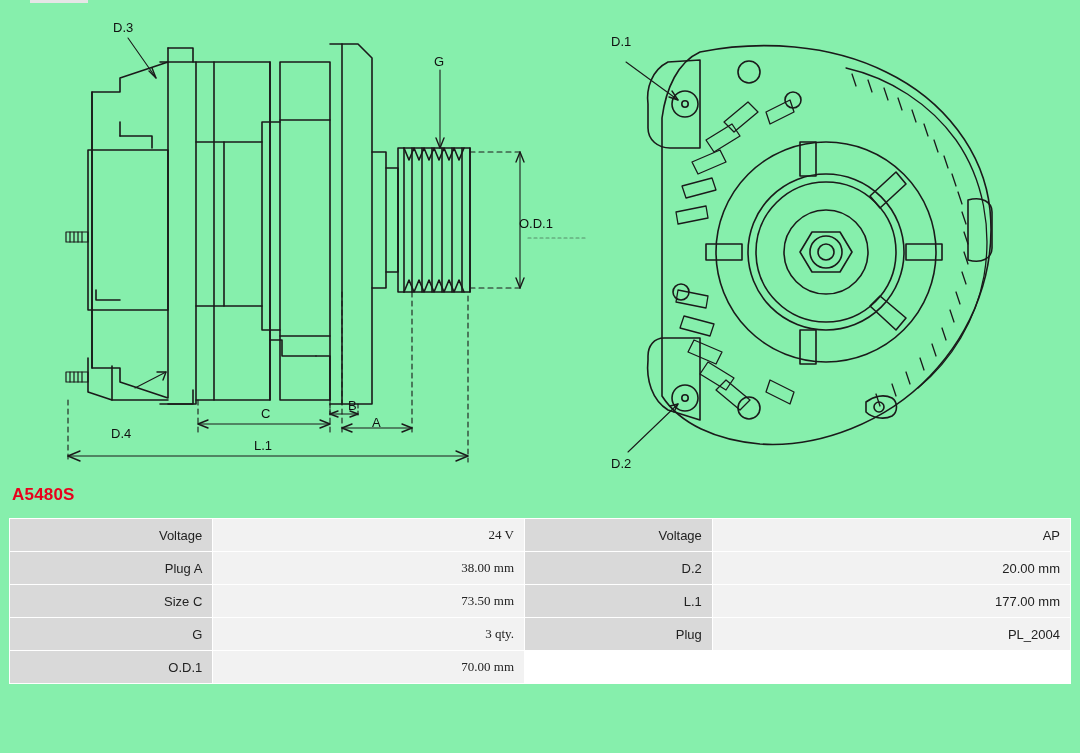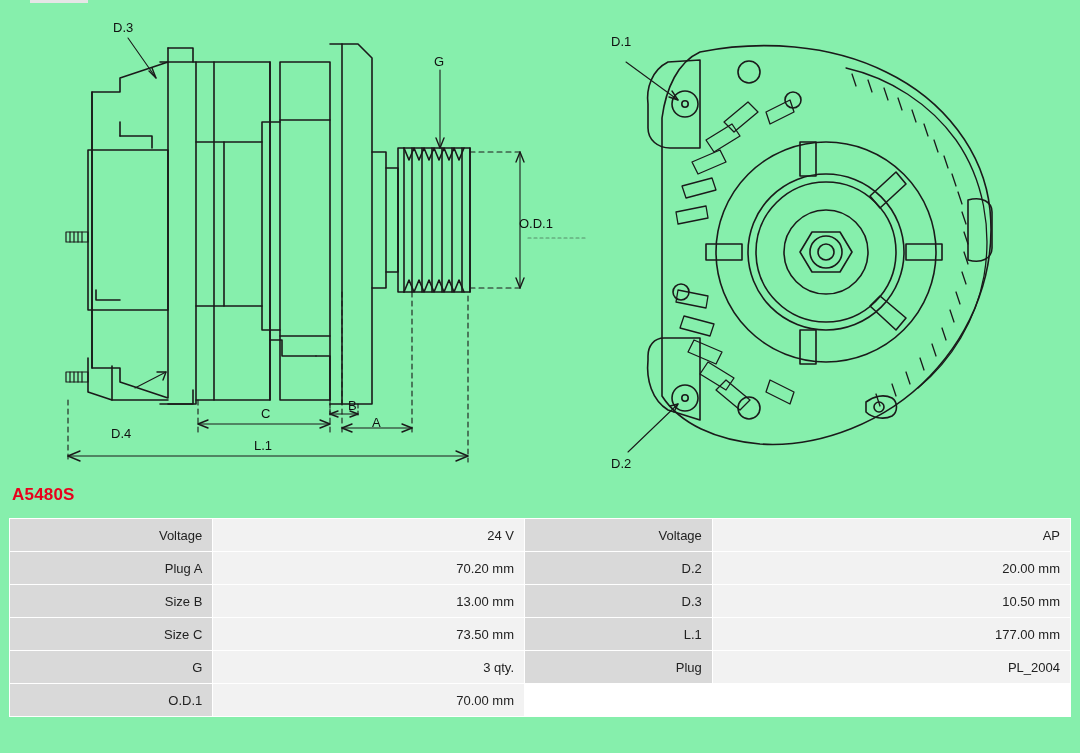--- a/index.html
+++ b/index.html
@@ -62,21 +62,21 @@
     background: #d9d9d9;
     text-align: right;
     width: 231px;
   }
   #spec-table td.v {
     background: #f2f2f2;
     text-align: right;
     width: 300px;
   }
   #spec-table tr td:nth-child(1) { width: 197px; }
-  #spec-table tr td:nth-child(2) { width: 302px; }
+  #spec-table tr td:nth-child(2) { width: 302px; font-family: Liberation Serif, serif; }
   #spec-table tr td:nth-child(3) { width: 182px; }
   #spec-table tr td:nth-child(4) { width: 347px; }
   #spec-table td.blank {
     background: #ffffff;
     border: 1px solid #ffffff;
   }
   #top-strip {
     position: absolute;
     left: 30px; top: 0px;
     width: 58px; height: 3px;
@@ -280,29 +280,23 @@
   <table id="spec-table">
     <tbody>
       <tr>
         <td class="k">Voltage</td>
         <td class="v">24 V</td>
         <td class="k">Voltage</td>
         <td class="v">AP</td>
       </tr>
       <tr>
         <td class="k">Plug A</td>
-        <td class="v">70.20 mm</td>
+        <td class="v">38.00 mm</td>
         <td class="k">D.2</td>
         <td class="v">20.00 mm</td>
-      </tr>
-      <tr>
-        <td class="k">Size B</td>
-        <td class="v">13.00 mm</td>
-        <td class="k">D.3</td>
-        <td class="v">10.50 mm</td>
       </tr>
       <tr>
         <td class="k">Size C</td>
         <td class="v">73.50 mm</td>
         <td class="k">L.1</td>
         <td class="v">177.00 mm</td>
       </tr>
       <tr>
         <td class="k">G</td>
         <td class="v">3 qty.</td>

